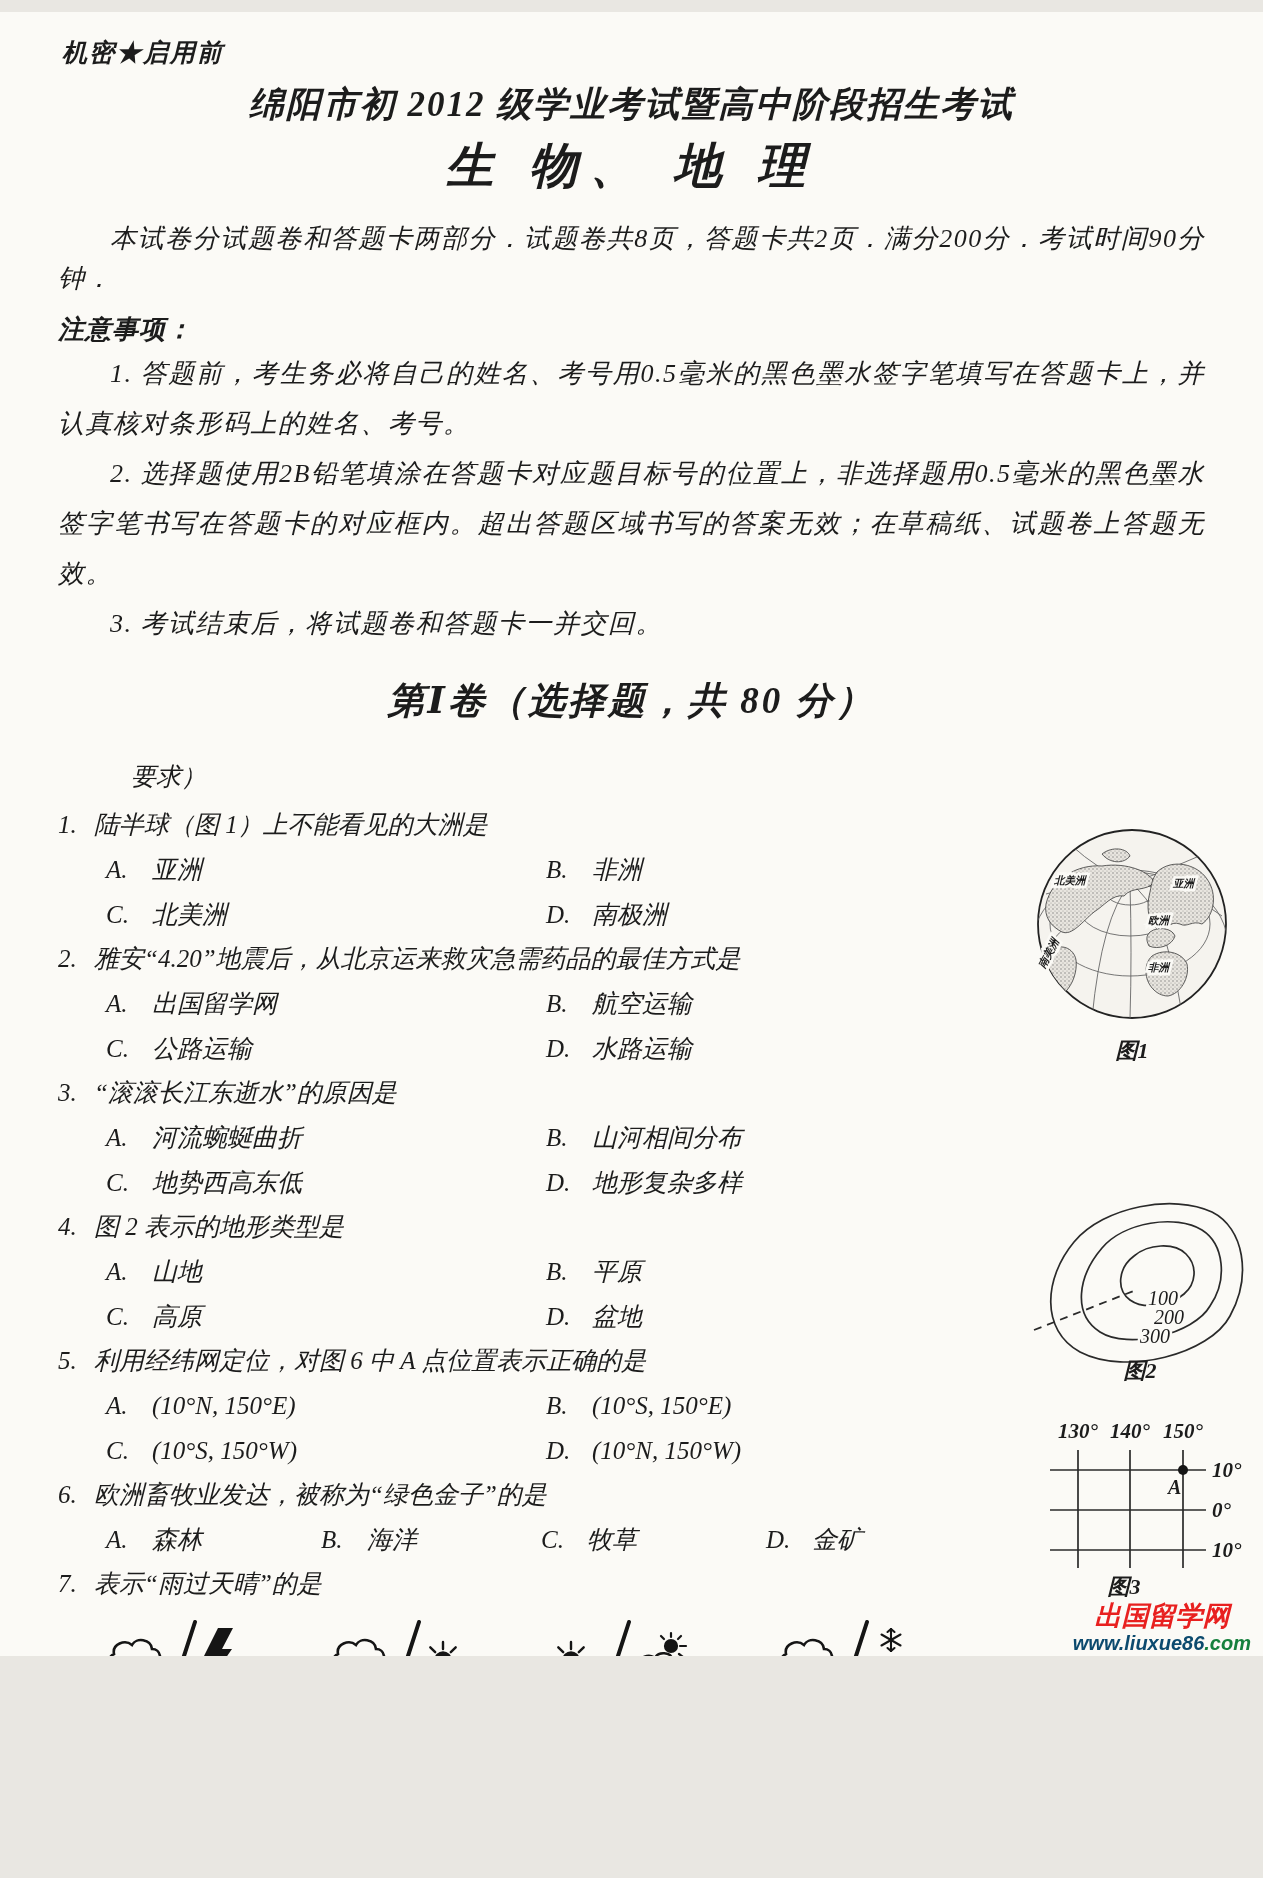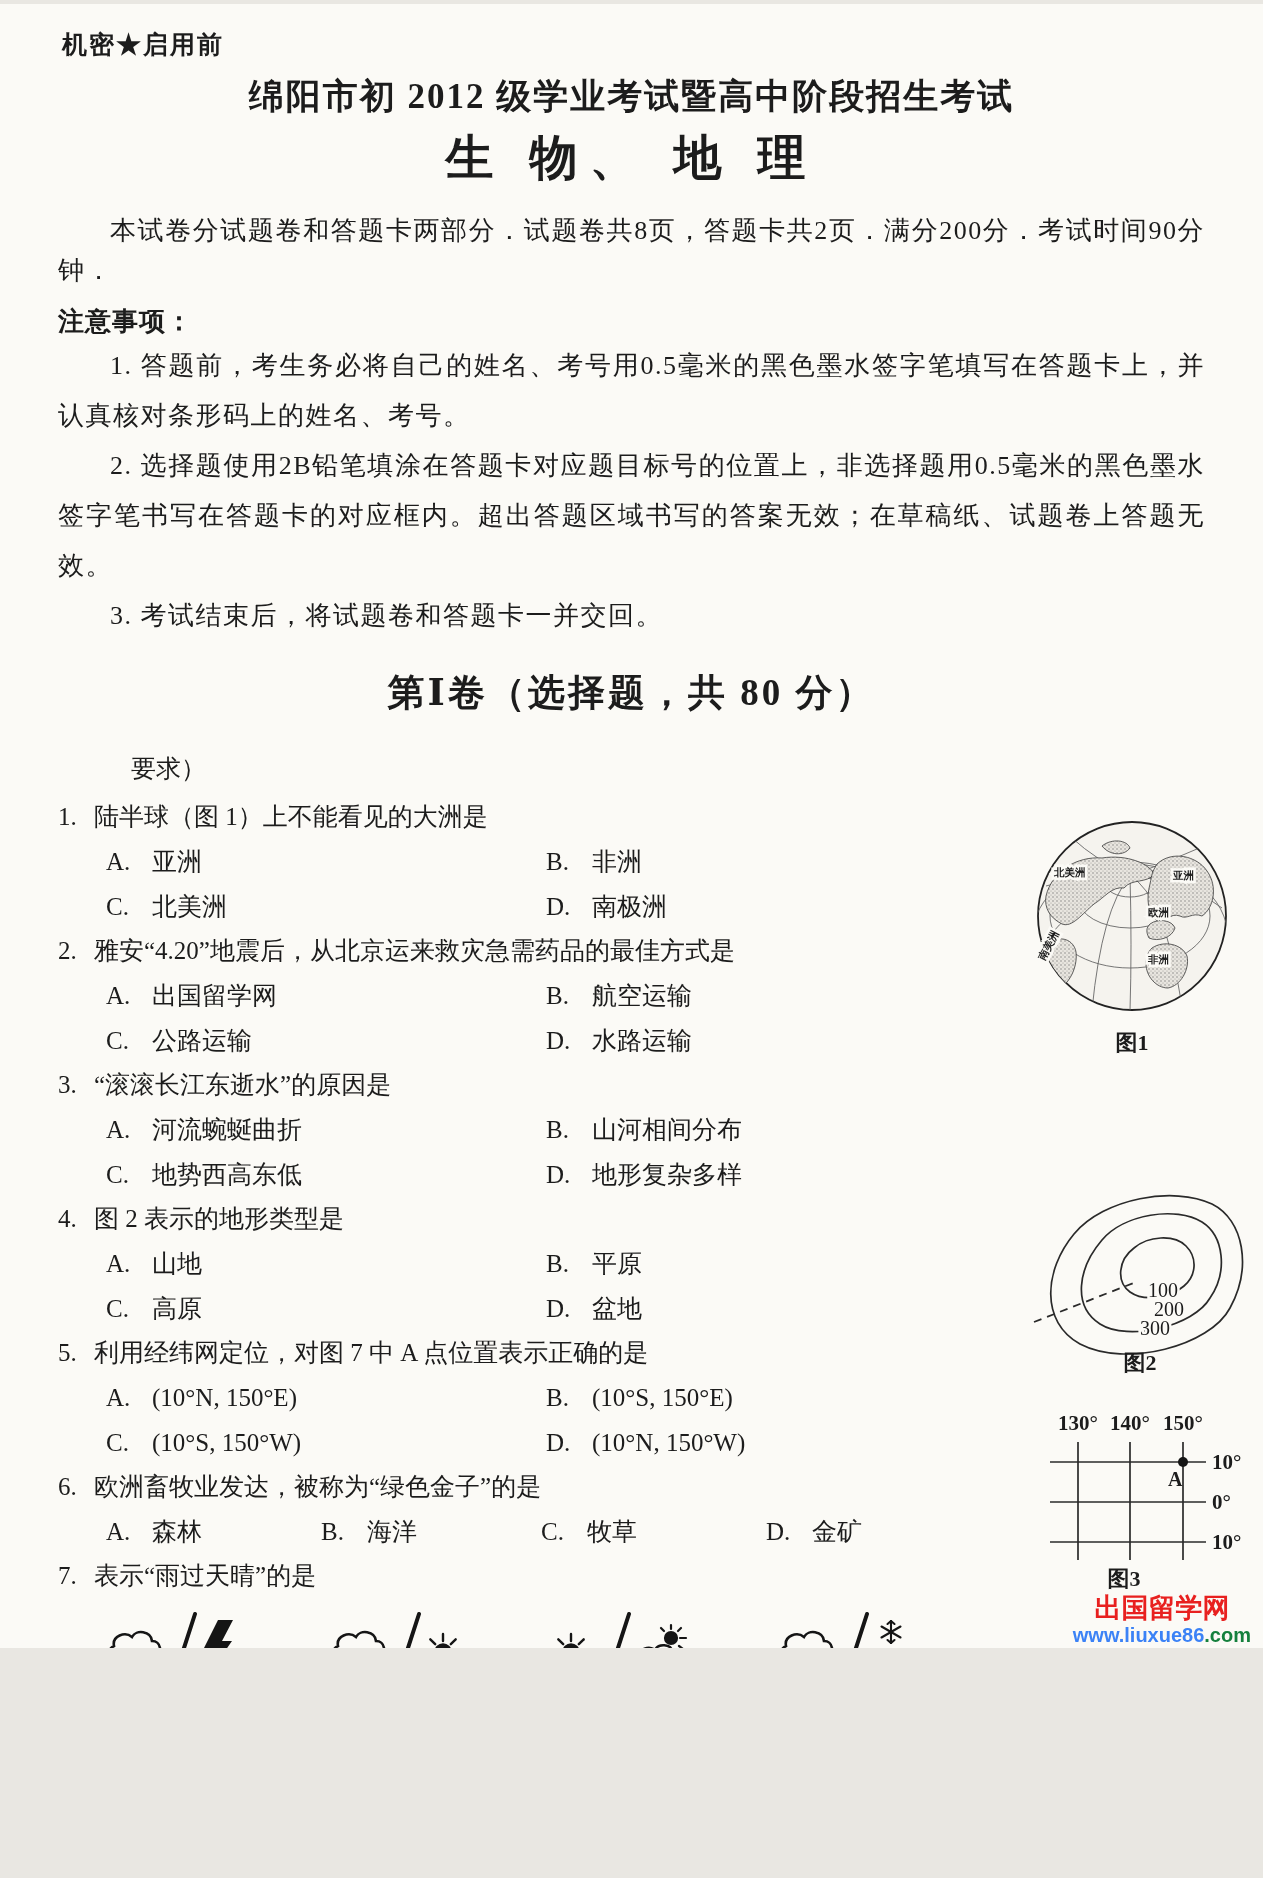--- a/index.html
+++ b/index.html
@@ -1,19 +1,20 @@
 <!DOCTYPE html>
 <html><head>
 <meta charset="utf-8">
 <style>
   html,body { margin:0; padding:0; background:#e9e7e2; }
   .page {
-    position:relative; width:1263px; height:1644px; margin:4px auto;
+    position:relative; width:1263px; height:1644px; margin:12px auto;
     background:#fbfaf6; color:#1c1c1c; overflow:hidden;
     font-family:"Liberation Serif","DejaVu Serif",serif;
+    font-style:italic;
   }
   .confidential { padding-top:24px; margin-left:62px; font-size:25px; font-weight:700; letter-spacing:2px; }
   .exam-title { margin-top:14px; text-align:center; font-size:35px; font-weight:600; letter-spacing:2px; line-height:44px; }
   .subject-title { margin-top:8px; text-align:center; font-size:48px; font-weight:700; letter-spacing:12px; line-height:62px; }
   .para { margin:0 58px; font-size:26px; letter-spacing:1.5px; text-align:justify; }
   .intro { margin-top:22px; line-height:40px; text-indent:2em; }
   .notes-heading { margin:12px 58px 0; font-size:26px; font-weight:700; line-height:38px; letter-spacing:1px; }
   .note { line-height:50px; text-indent:2em; }
   .section-heading { margin-top:26px; text-align:center; font-size:37px; font-weight:600; letter-spacing:3px; line-height:52px; }
   .part-intro { margin:24px 58px 0; font-size:25px; line-height:52px; }
@@ -149,21 +150,21 @@
     <p class="qline"><span class="qnum">4.</span><span>图 2 表示的地形类型是</span></p>
     <div class="opts">
       <div><span class="olet">A.</span><span>山地</span></div>
       <div><span class="olet">B.</span><span>平原</span></div>
       <div><span class="olet">C.</span><span>高原</span></div>
       <div><span class="olet">D.</span><span>盆地</span></div>
     </div>
   </div>
 
   <div>
-    <p class="qline"><span class="qnum">5.</span><span>利用经纬网定位，对图 7 中 A 点位置表示正确的是</span></p>
+    <p class="qline"><span class="qnum">5.</span><span>利用经纬网定位，对图 6 中 A 点位置表示正确的是</span></p>
     <div class="opts">
       <div><span class="olet">A.</span><span>(10°N, 150°E)</span></div>
       <div><span class="olet">B.</span><span>(10°S, 150°E)</span></div>
       <div><span class="olet">C.</span><span>(10°S, 150°W)</span></div>
       <div><span class="olet">D.</span><span>(10°N, 150°W)</span></div>
     </div>
   </div>
 
   <div>
     <p class="qline"><span class="qnum">6.</span><span>欧洲畜牧业发达，被称为“绿色金子”的是</span></p>
@@ -318,16 +319,16 @@
         <text x="172" y="109">0°</text>
         <text x="172" y="149">10°</text>
         <text x="128" y="86" font-size="20" font-weight="700">A</text>
       </g>
       <text x="84" y="186" text-anchor="middle" font-size="22" font-weight="700">图3</text>
     </svg>
   </div>
 
   <div class="watermark">
     <div class="wm-site" style="color:#e8201f">出国留学网</div>
-    <div class="wm-url"><span style="color:#3b82f6">www.liuxue86</span><span style="color:#15803d">.com</span></div>
+    <div class="wm-url"><span style="color:#0c4a6e">www.liuxue86</span><span style="color:#15803d">.com</span></div>
   </div>
 
 </div>
 
 </body></html>

